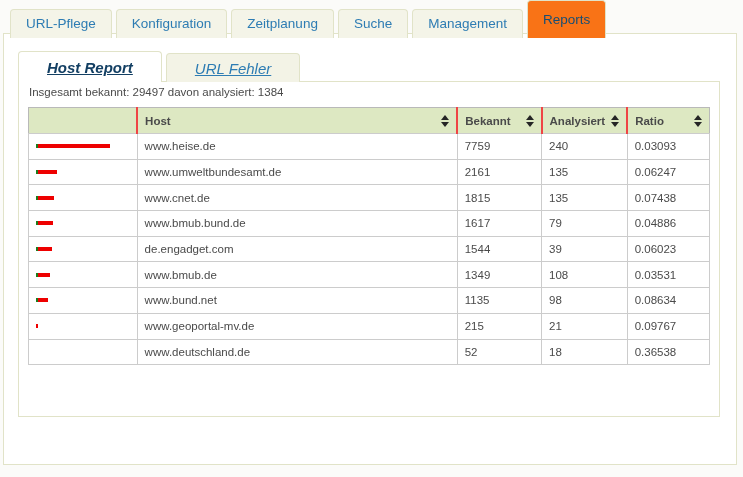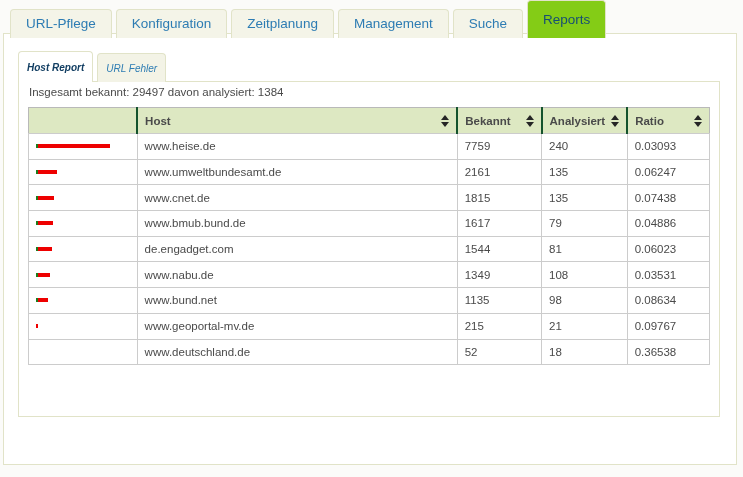--- a/index.html
+++ b/index.html
@@ -18,44 +18,45 @@
   }
   .main-tabs li {
     background:#f4f4e8;
     border:1px solid #e1e3c8; border-bottom:none;
     border-radius:4px 4px 0 0;
     padding:0 15px; height:29px; line-height:28px;
     font-size:13.5px; color:#2d7cb3; cursor:pointer;
     white-space:nowrap;
   }
   .main-tabs li.active {
-    background:#84cc16; height:38px; line-height:37px;
+    background:#f97316; height:38px; line-height:37px;
     color:#174e74; position:relative; z-index:4;
   }
   
   .outer-panel {
     margin:-5px 6px 0 3px;
     height:432px;
     background:#fff;
     border:1px solid #e1e3c8;
     position:relative; z-index:1;
   }
   
   .sub-tabs {
     list-style:none; margin:17px 0 0 14px; padding:0;
     display:flex; align-items:flex-end; gap:4px;
     height:31px; position:relative; z-index:3;
   }
   .sub-tabs li {
     background:#f3f3e6;
     border:1px solid #e1e3c8; border-bottom:none;
     border-radius:4px 4px 0 0;
-    padding:0 8px; height:29px; line-height:29px;
-    font-size:10px; font-style:italic; color:#2d7cb3; cursor:pointer;
+    padding:0 28px; height:29px; line-height:29px;
+    font-size:15px; font-style:italic; color:#2d7cb3; cursor:pointer;
     white-space:nowrap;
+    text-decoration:underline;
   }
   .sub-tabs li.active {
     background:#fff; height:31px; line-height:31px;
     font-weight:bold; color:#133f63;
     position:relative; z-index:4;
   }
   
   .inner-panel {
     margin:-1px 16px 0 14px;
     height:336px;
@@ -72,21 +73,21 @@
   table.report {
     border-collapse:collapse;
     width:100%;
     font-size:11.5px; color:#4a4a4a;
     border:1px solid #b9b9b9;
   }
   table.report th {
     background:#dde8c2;
     height:26px; padding:0 7px;
     font-weight:bold; text-align:left;
-    border-left:2px solid #14532d;
+    border-left:2px solid #ef4444;
   }
   table.report th:first-child { border-left:none; }
   .th-inner { display:flex; align-items:center; justify-content:space-between; }
   table.report td {
     background:#fff;
     height:25.7px; padding:0 7px;
     border:1px solid #ccc;
   }
   table.report td.num { }
   
@@ -98,22 +99,22 @@
   .bar-wrap { display:flex; align-items:center; height:100%; }
   .bar-seg { display:inline-block; height:4px; }
 </style>
 </head>
 <body>
 
 <ul class="main-tabs">
     <li>URL-Pflege</li>
     <li>Konfiguration</li>
     <li>Zeitplanung</li>
+    <li>Suche</li>
     <li>Management</li>
-    <li>Suche</li>
     <li class="active">Reports</li>
   </ul>
 
 <div class="outer-panel">
   <ul class="sub-tabs">
       <li class="active">Host Report</li>
       <li>URL Fehler</li>
     </ul>
 
   <div class="inner-panel">
@@ -222,31 +223,31 @@
           </tr>
           <tr>
             <td>
               <div class="bar-wrap">
                 <span class="bar-seg" style="width: 2px; background: rgb(28, 125, 28);"></span>
                 <span class="bar-seg" style="width: 13.8719px; background: rgb(238, 0, 0);"></span>
               </div>
             </td>
             <td>de.engadget.com</td>
             <td class="num">1544</td>
-            <td class="num">81</td>
+            <td class="num">39</td>
             <td class="num">0.06023</td>
           </tr>
           <tr>
             <td>
               <div class="bar-wrap">
                 <span class="bar-seg" style="width: 2px; background: rgb(28, 125, 28);"></span>
                 <span class="bar-seg" style="width: 11.8642px; background: rgb(238, 0, 0);"></span>
               </div>
             </td>
-            <td>www.nabu.de</td>
+            <td>www.bmub.de</td>
             <td class="num">1349</td>
             <td class="num">108</td>
             <td class="num">0.03531</td>
           </tr>
           <tr>
             <td>
               <div class="bar-wrap">
                 <span class="bar-seg" style="width: 2px; background: rgb(28, 125, 28);"></span>
                 <span class="bar-seg" style="width: 9.91396px; background: rgb(238, 0, 0);"></span>
               </div>

